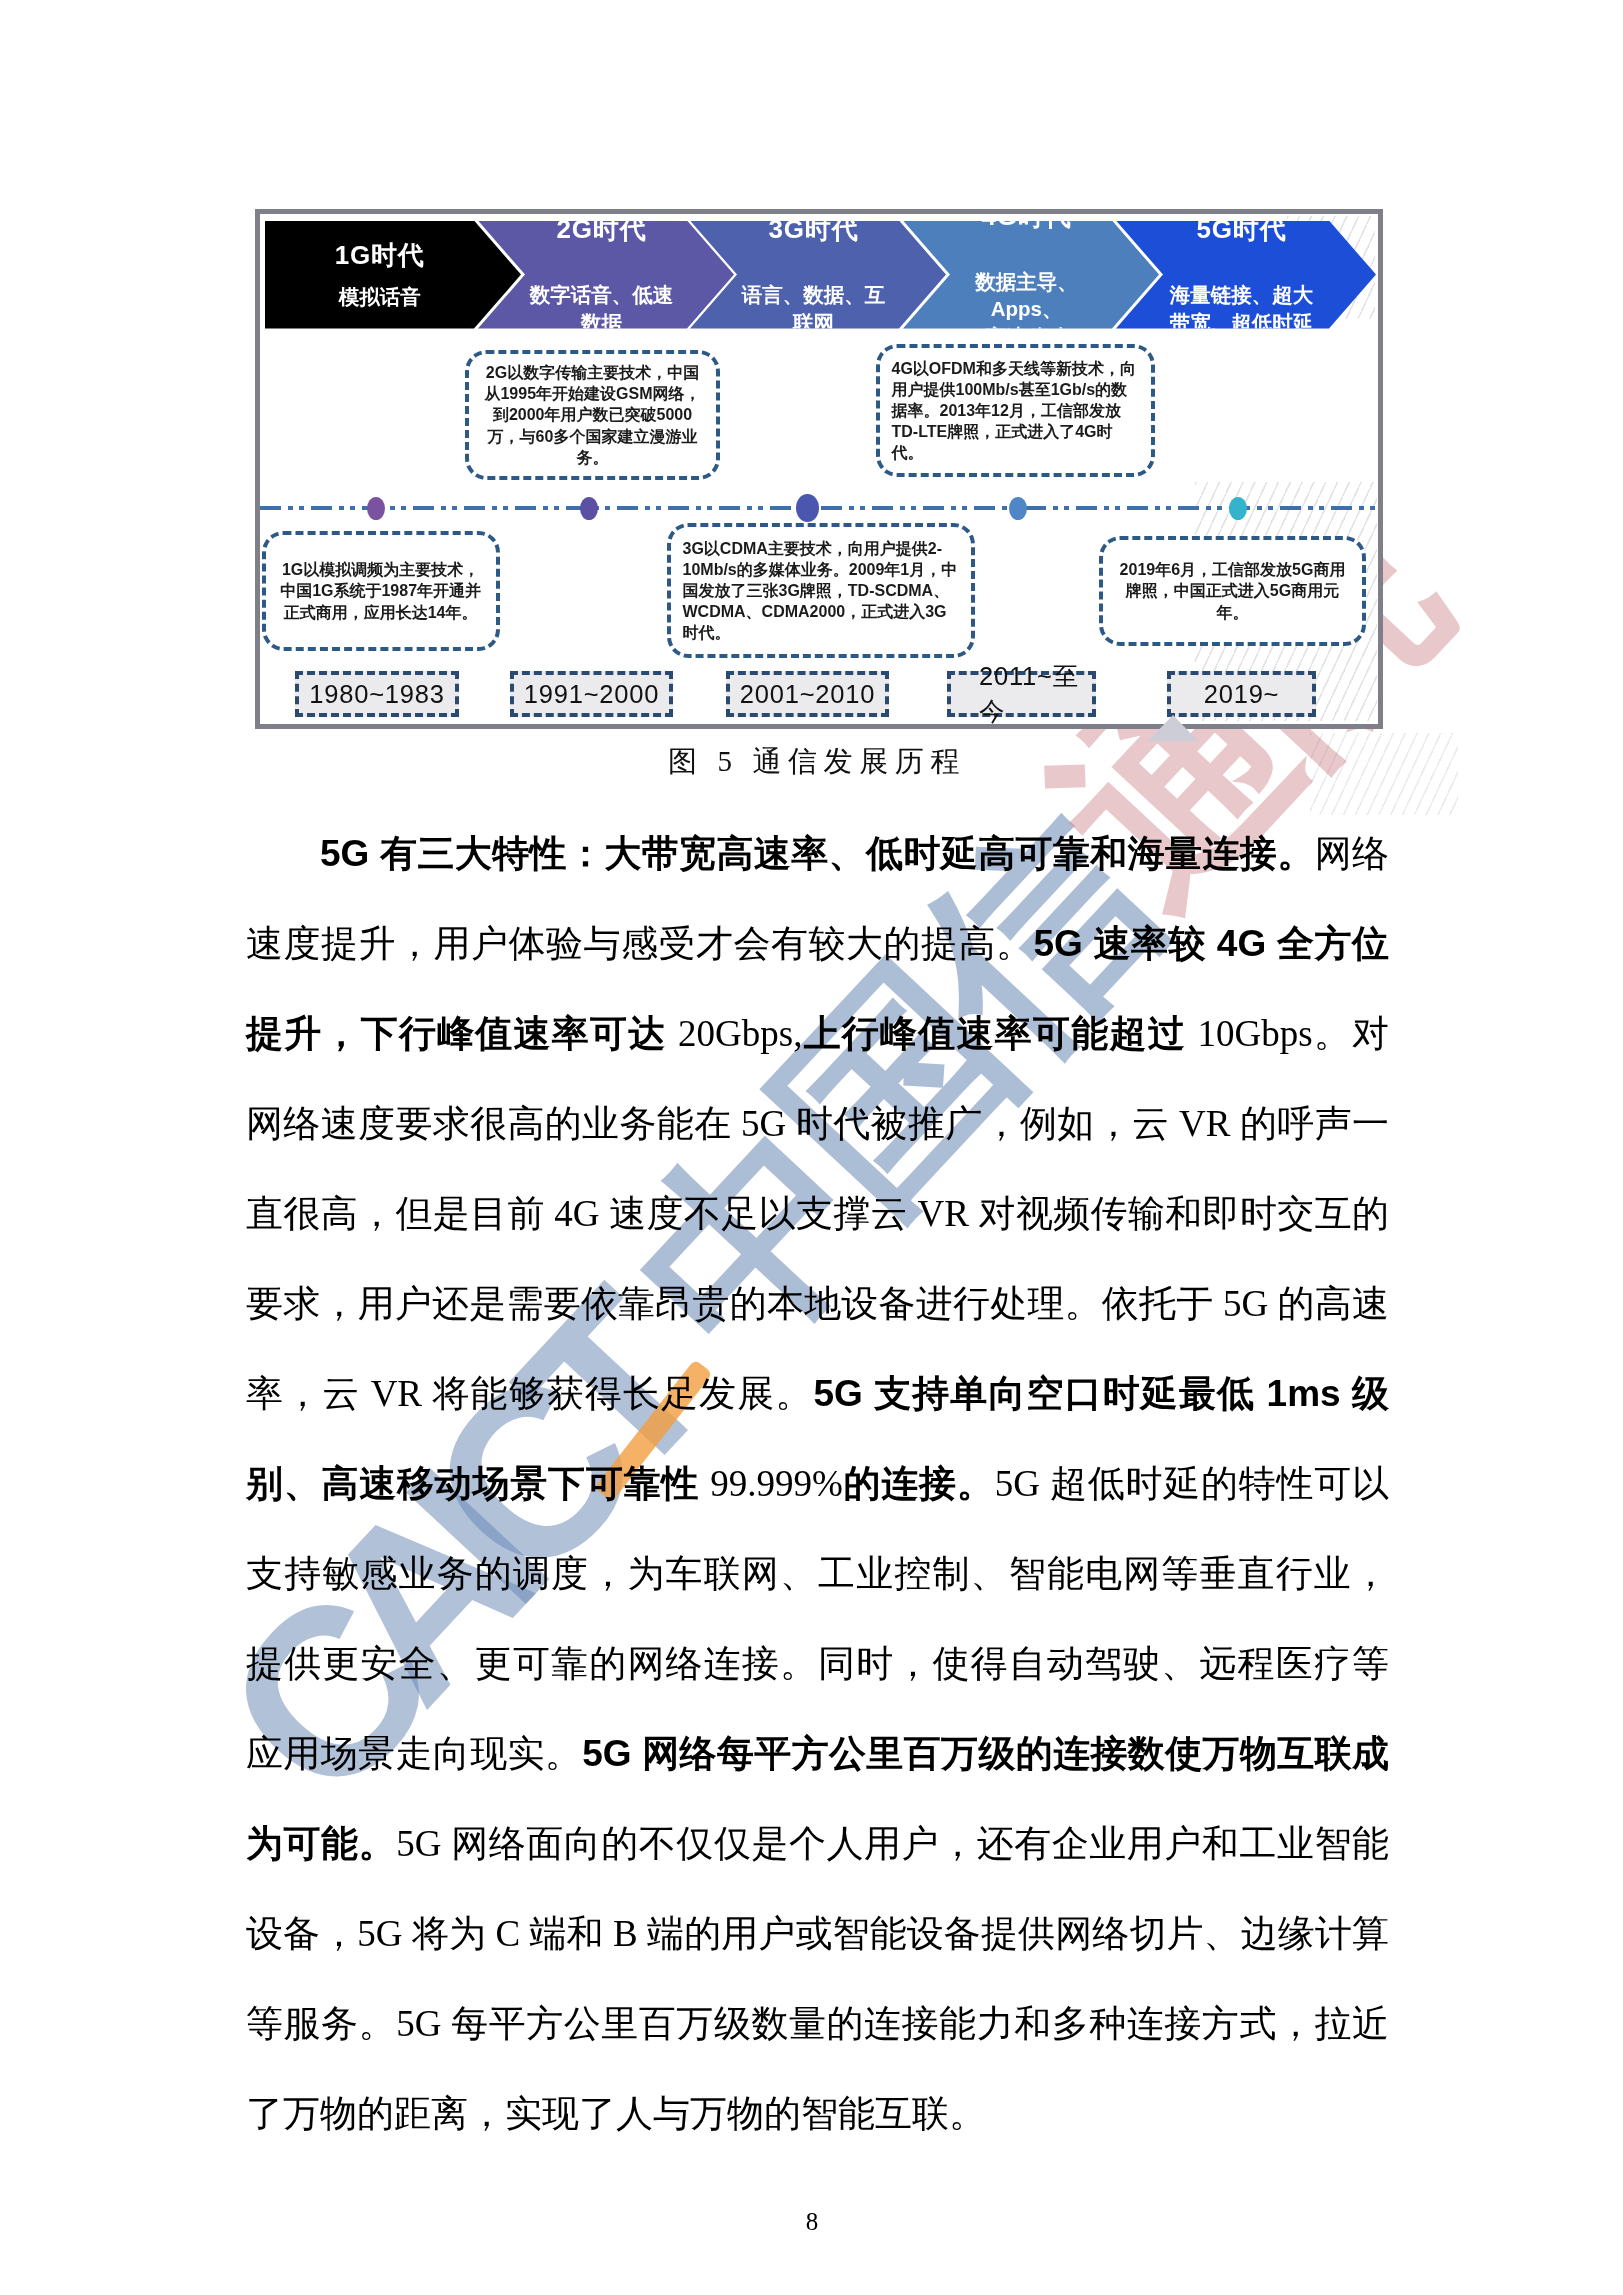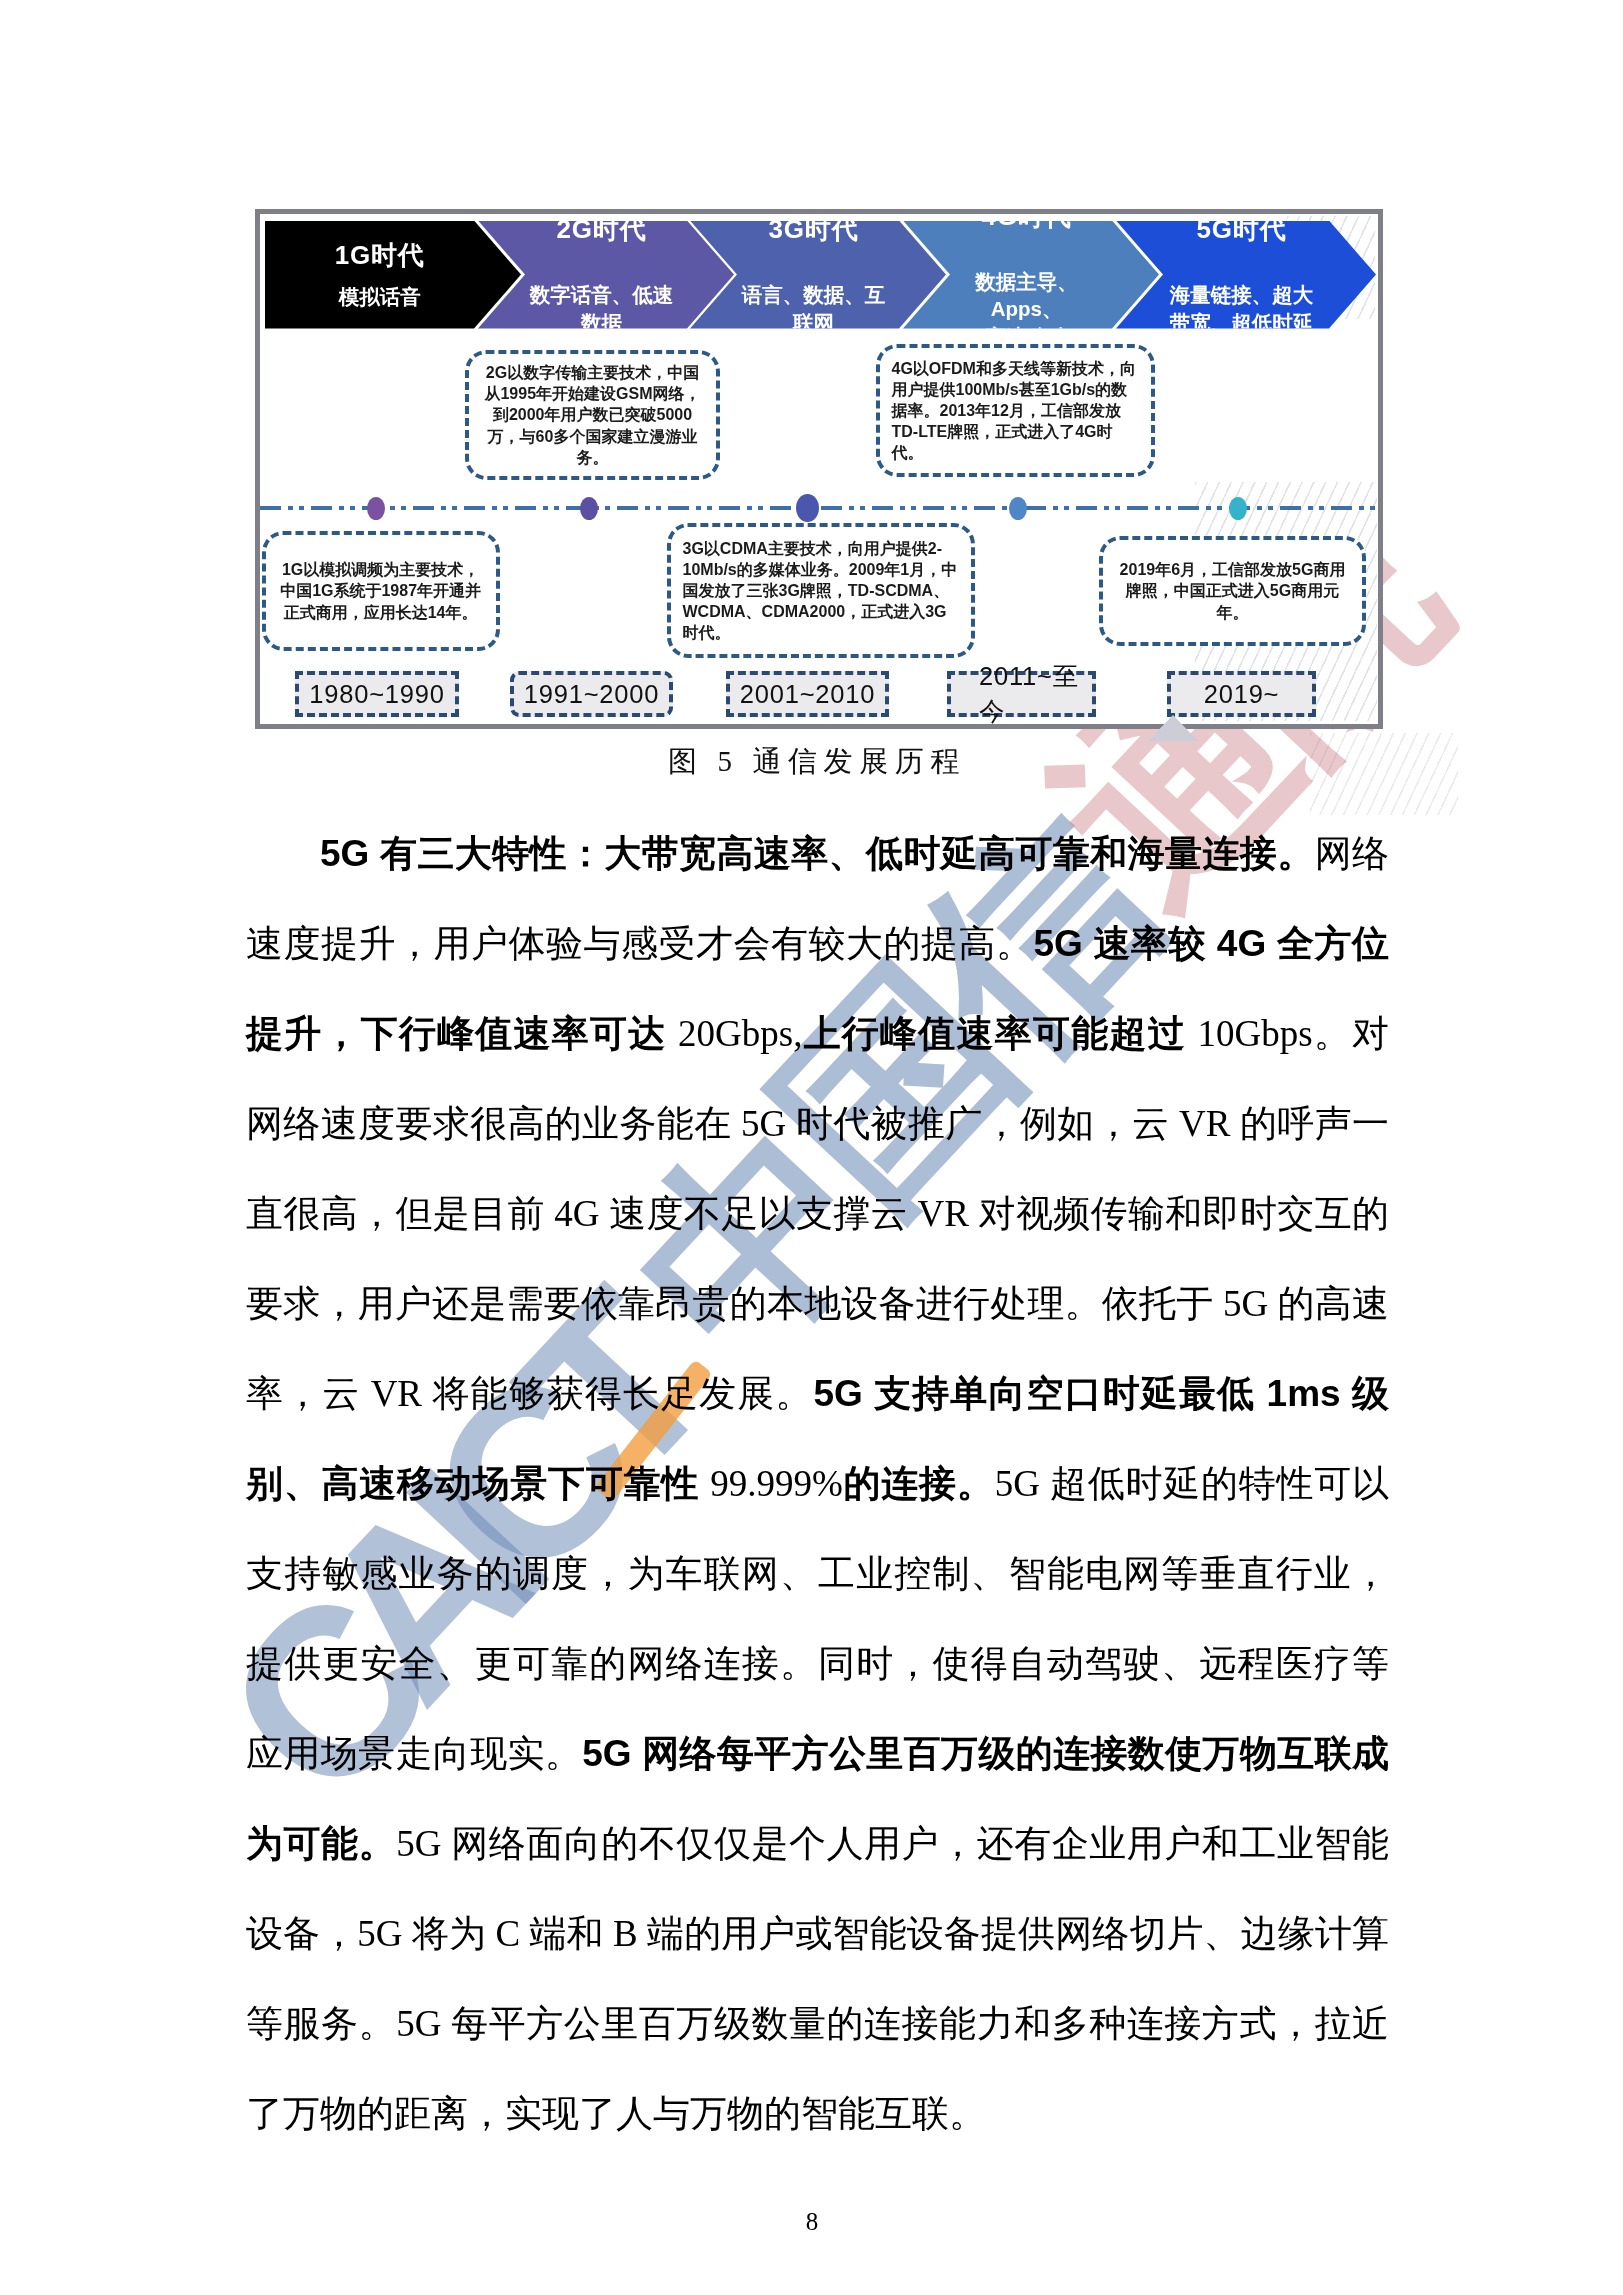--- a/index.html
+++ b/index.html
@@ -145,22 +145,22 @@
   <div class="callout" style="left:1.6px;top:317px;width:238px;height:120px;">
     <span>1G以模拟调频为主要技术，中国1G系统于1987年开通并正式商用，应用长达14年。</span>
   </div>
   <div class="callout align-left" style="left:407px;top:309px;width:308px;height:135px;">
     <span>3G以CDMA主要技术，向用户提供2-10Mb/s的多媒体业务。2009年1月，中国发放了三张3G牌照，TD-SCDMA、WCDMA、CDMA2000，正式进入3G时代。</span>
   </div>
   <div class="callout" style="left:839px;top:322px;width:267px;height:110px;">
     <span>2019年6月，工信部发放5G商用牌照，中国正式进入5G商用元年。</span>
   </div>
 
-  <div class="datebox" style="left:35px;width:164px;">1980~1990</div>
-  <div class="datebox" style="left:250px;width:163px;border-radius:9px;">1991~2000</div>
+  <div class="datebox" style="left:35px;width:164px;">1980~1983</div>
+  <div class="datebox" style="left:250px;width:163px;">1991~2000</div>
   <div class="datebox" style="left:466px;width:163px;">2001~2010</div>
   <div class="datebox" style="left:687px;width:149px;padding-left:28px;">2011~至今</div>
   <div class="datebox" style="left:907px;width:149px;">2019~</div>
 </div>
 
 <div class="logo-tip"></div>
 
 <div class="caption">图 5  通信发展历程</div>
 
 <p class="body-text"><span class="seg-bold">5G 有三大特性：大带宽高速率、低时延高可靠和海量连接。</span><span class="seg-regular">网络速度提升，用户体验与感受才会有较大的提高。</span><span class="seg-bold">5G 速率较 4G 全方位提升，下行峰值速率可达 </span><span class="seg-regular">20Gbps,</span><span class="seg-bold">上行峰值速率可能超过 </span><span class="seg-regular">10Gbps。</span><span class="seg-regular">对网络速度要求很高的业务能在 5G 时代被推广，例如，云 VR 的呼声一直很高，但是目前 4G 速度不足以支撑云 VR 对视频传输和即时交互的要求，用户还是需要依靠昂贵的本地设备进行处理。依托于 5G 的高速率，云 VR 将能够获得长足发展。</span><span class="seg-bold">5G 支持单向空口时延最低 1ms 级别、高速移动场景下可靠性 </span><span class="seg-regular">99.999%</span><span class="seg-bold">的连接。</span><span class="seg-regular">5G 超低时延的特性可以支持敏感业务的调度，为车联网、工业控制、智能电网等垂直行业，提供更安全、更可靠的网络连接。同时，使得自动驾驶、远程医疗等应用场景走向现实。</span><span class="seg-bold">5G 网络每平方公里百万级的连接数使万物互联成为可能。</span><span class="seg-regular">5G 网络面向的不仅仅是个人用户，还有企业用户和工业智能设备，5G 将为 C 端和 B 端的用户或智能设备提供网络切片、边缘计算等服务。5G 每平方公里百万级数量的连接能力和多种连接方式，拉近了万物的距离，实现了人与万物的智能互联。</span></p>

